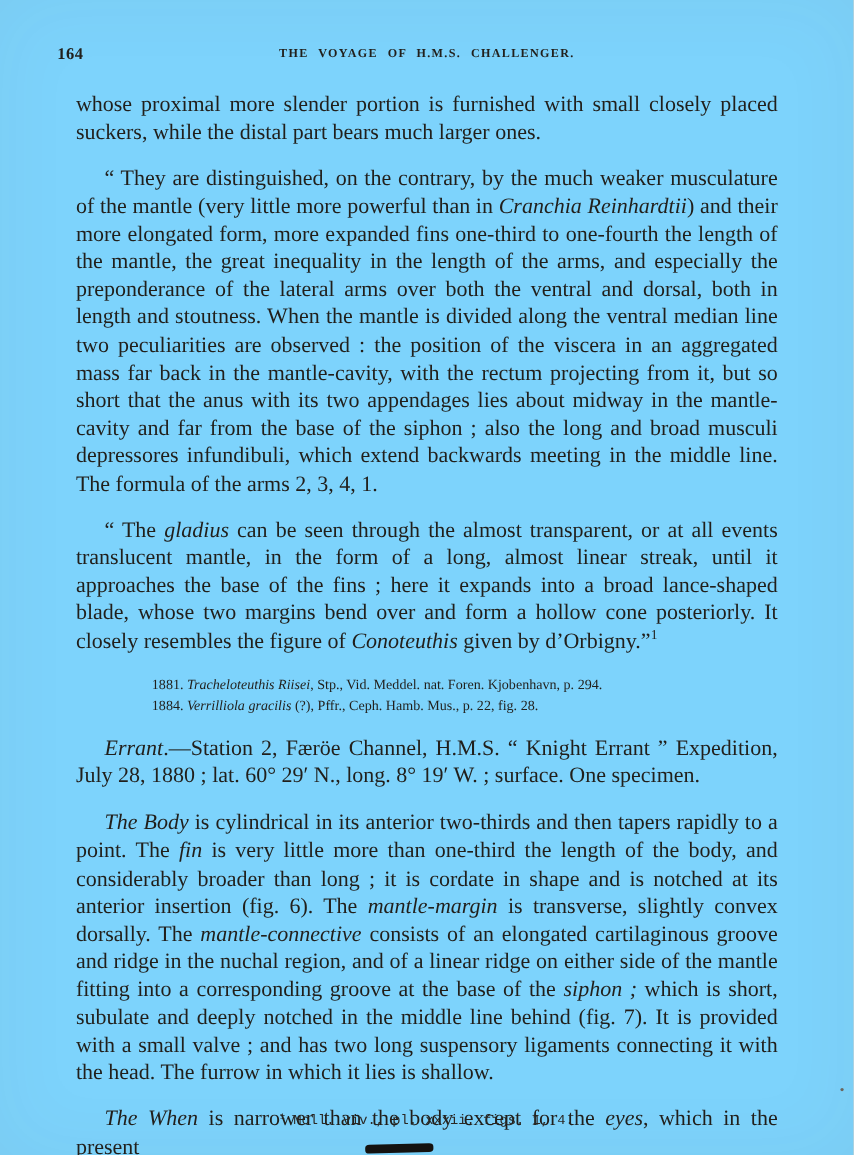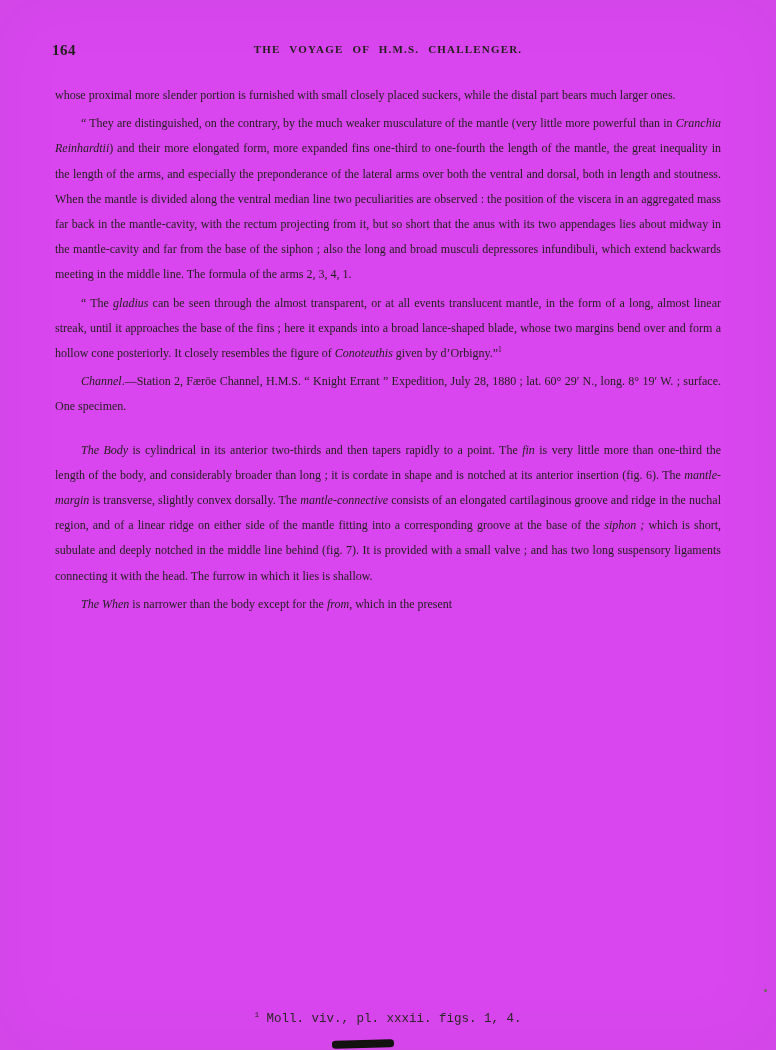--- a/index.html
+++ b/index.html
@@ -1,21 +1,21 @@
 <!DOCTYPE html>
 <html><head>
 <meta charset="utf-8">
 <style>
   html, body { margin: 0; padding: 0; background: #d8d6d0; }
   .page {
     position: relative;
     width: 776px;
     height: 1050px;
     margin: 0 auto;
-    background: #d946ef;
+    background: #7dd3fc;
     box-shadow: inset 0 0 70px rgba(90,80,60,0.06);
     box-sizing: border-box;
     padding: 42px 52px 0 52px;
     color: #211f1b;
     font-family: "Liberation Serif", "DejaVu Serif", serif;
     overflow: hidden;
   }
   .page-header {
     position: relative;
     height: 20px;
@@ -31,22 +31,22 @@
   .running-title {
     position: absolute;
     left: 0; right: 0; top: 1px;
     text-align: center;
     font-size: 11px;
     font-weight: 700;
     letter-spacing: 1.2px;
     word-spacing: 5px;
   }
   .para {
-    margin: 3px;
-    font-size: 12px;
+    margin: 17px;
+    font-size: 20px;
     line-height: 25.2px;
     text-align: justify;
     text-indent: 26px;
   }
   .para.noindent { text-indent: 0; }
   .species-heading {
     margin-top: 24px;
     text-align: left;
     text-indent: 30px;
   }
@@ -104,26 +104,30 @@
     <span class="running-title">THE VOYAGE OF H.M.S. CHALLENGER.</span>
   </header>
 
   <p class="para noindent">whose proximal more slender portion is furnished with small closely placed suckers, while the distal part bears much larger ones.</p>
 
   <p class="para">“ They are distinguished, on the contrary, by the much weaker musculature of the mantle (very little more powerful than in <i>Cranchia Reinhardtii</i>) and their more elongated form, more expanded fins one-third to one-fourth the length of the mantle, the great inequality in the length of the arms, and especially the preponderance of the lateral arms over both the ventral and dorsal, both in length and stoutness.  When the mantle is divided along the ventral median line two peculiarities are observed : the position of the viscera in an aggregated mass far back in the mantle-cavity, with the rectum projecting from it, but so short that the anus with its two appendages lies about midway in the mantle-cavity and far from the base of the siphon ; also the long and broad musculi depressores infundibuli, which extend backwards meeting in the middle line.  The formula of the arms 2, 3, 4, 1.</p>
 
   <p class="para">“ The <i>gladius</i> can be seen through the almost transparent, or at all events translucent mantle, in the form of a long, almost linear streak, until it approaches the base of the fins ; here it expands into a broad lance-shaped blade, whose two margins bend over and form a hollow cone posteriorly.  It closely resembles the figure of <i>Conoteuthis</i> given by d’Orbigny.”<sup>1</sup></p>
 
 
+  <div class="citations">
+    <p class="citation">1881. <i>Tracheloteuthis Riisei</i>, Stp., Vid. Meddel. nat. Foren. Kjobenhavn, p. 294.</p>
+    <p class="citation">1884. <i>Verrilliola gracilis</i> (?), Pffr., Ceph. Hamb. Mus., p. 22, fig. 28.</p>
+  </div>
 
-  <p class="para"><i>Channel</i>.—Station 2, Færöe Channel, H.M.S. “ Knight Errant ” Expedition, July 28, 1880 ; lat. 60° 29′ N., long. 8° 19′ W. ; surface.  One specimen.</p>
+  <p class="para"><i>Errant</i>.—Station 2, Færöe Channel, H.M.S. “ Knight Errant ” Expedition, July 28, 1880 ; lat. 60° 29′ N., long. 8° 19′ W. ; surface.  One specimen.</p>
 
 
   <p class="para gap-top"><i>The Body</i> is cylindrical in its anterior two-thirds and then tapers rapidly to a point. The <i>fin</i> is very little more than one-third the length of the body, and considerably broader than long ; it is cordate in shape and is notched at its anterior insertion (fig. 6).  The <i>mantle-margin</i> is transverse, slightly convex dorsally.  The <i>mantle-connective</i> consists of an elongated cartilaginous groove and ridge in the nuchal region, and of a linear ridge on either side of the mantle fitting into a corresponding groove at the base of the <i>siphon ;</i> which is short, subulate and deeply notched in the middle line behind (fig. 7).  It is provided with a small valve ; and has two long suspensory ligaments connecting it with the head.  The furrow in which it lies is shallow.</p>
 
-  <p class="para"><i>The When</i> is narrower than the body except for the <i>from</i>, which in the present</p>
+  <p class="para"><i>The When</i> is narrower than the body except for the <i>eyes</i>, which in the present</p>
 
   <p class="footnote"><sup>1</sup> Moll. viv., pl. xxxii. figs. 1, 4.</p>
 
   <div class="artifact-blob"></div>
   <div class="artifact-dot"></div>
 
 </div>
 
 </body></html>

